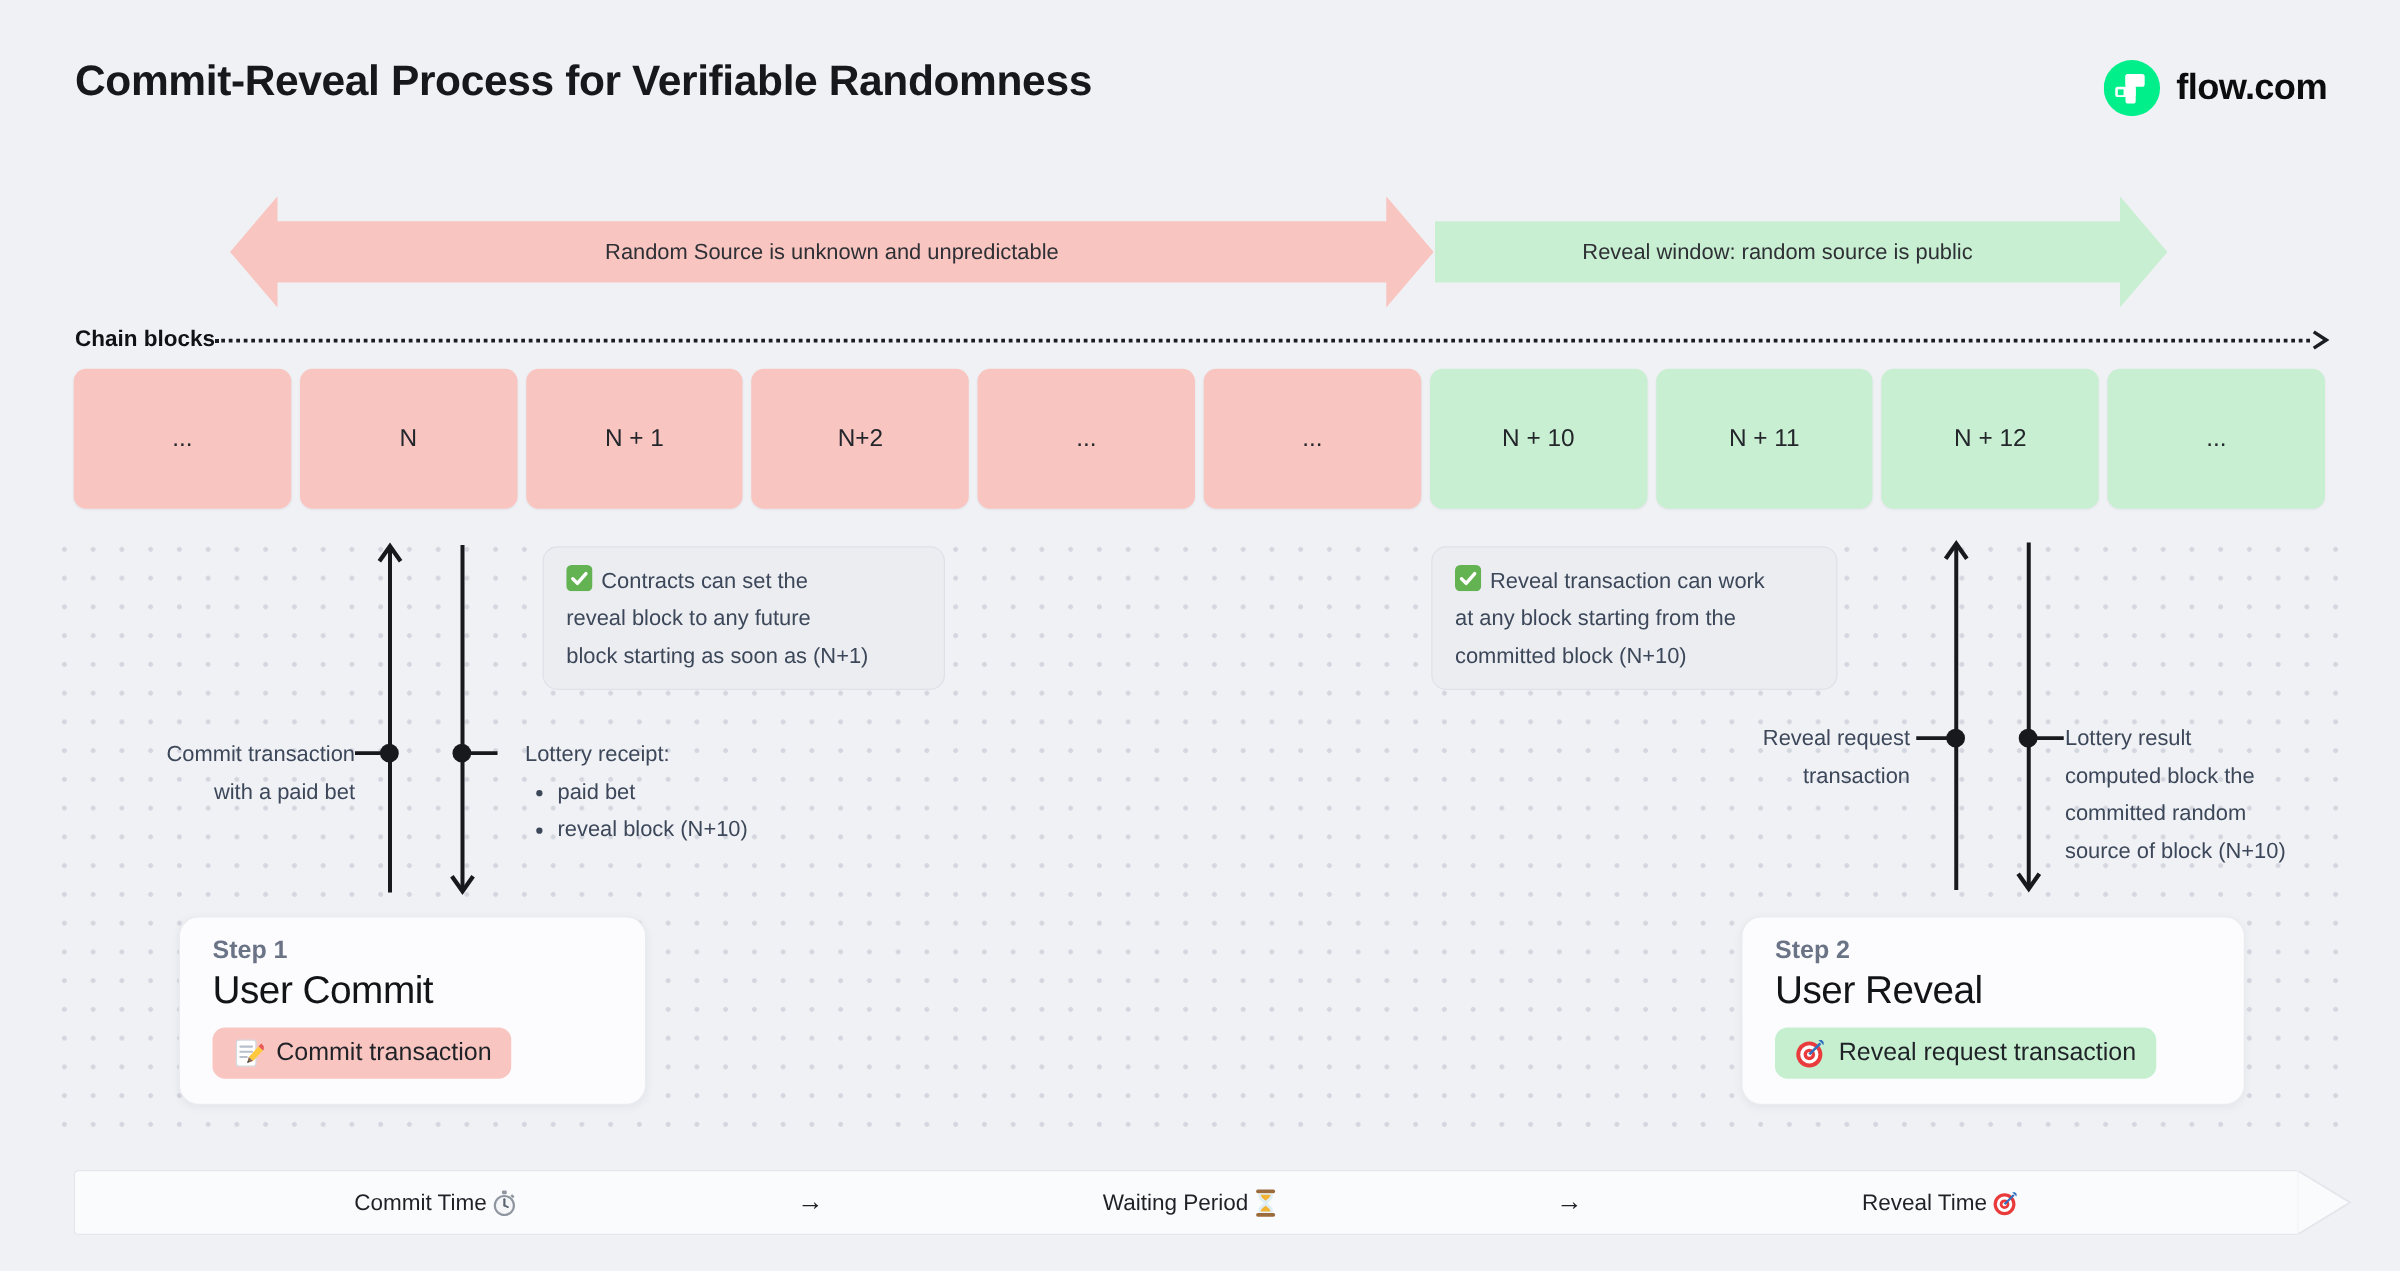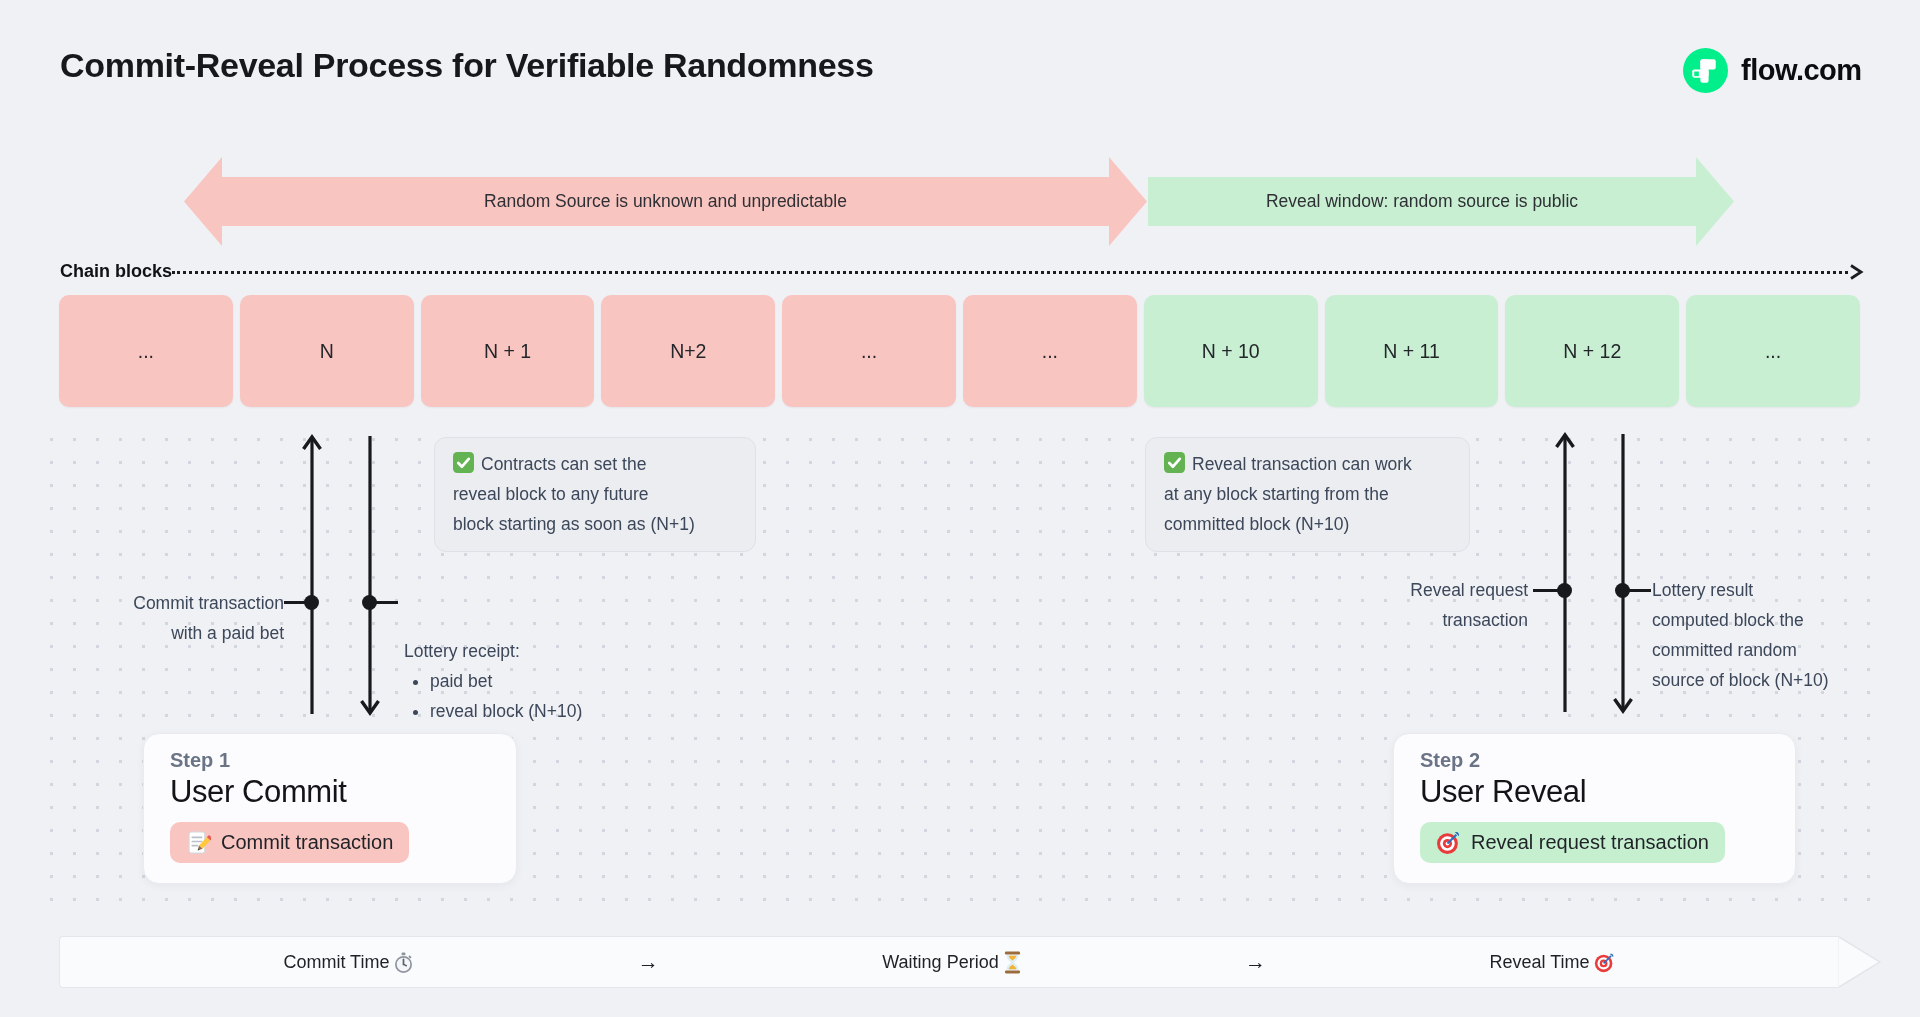--- a/index.html
+++ b/index.html
@@ -164,21 +164,21 @@
   </span>
   <span class="junction-dot" style="left:304px; top:595px;"></span>
   <span class="junction-dot" style="left:362px; top:595px;"></span>
   <span class="connector" style="left:284px; top:601px; width:24px;"></span>
   <span class="connector" style="left:373px; top:601px; width:25px;"></span>
 
   <div class="ann ann-right" style="left:60px; top:588px; width:224px;">
     <div>Commit transaction</div>
     <div>with a paid bet</div>
   </div>
-  <div class="ann" style="left:404px; top:588px; width:250px;margin-top:48px;">
+  <div class="ann" style="left:420px; top:588px; width:250px;">
     <div>Lottery receipt:</div>
     <ul>
       <li>paid bet</li>
       <li>reveal block (N+10)</li>
     </ul>
   </div>
 
   <span class="v-arrow" style="left:1553px; top:431px;">
     <svg width="24" height="284" viewBox="0 0 24 284">
         <path d="M12 6 V281" stroke="#17191D" stroke-width="3.2" fill="none"></path>

